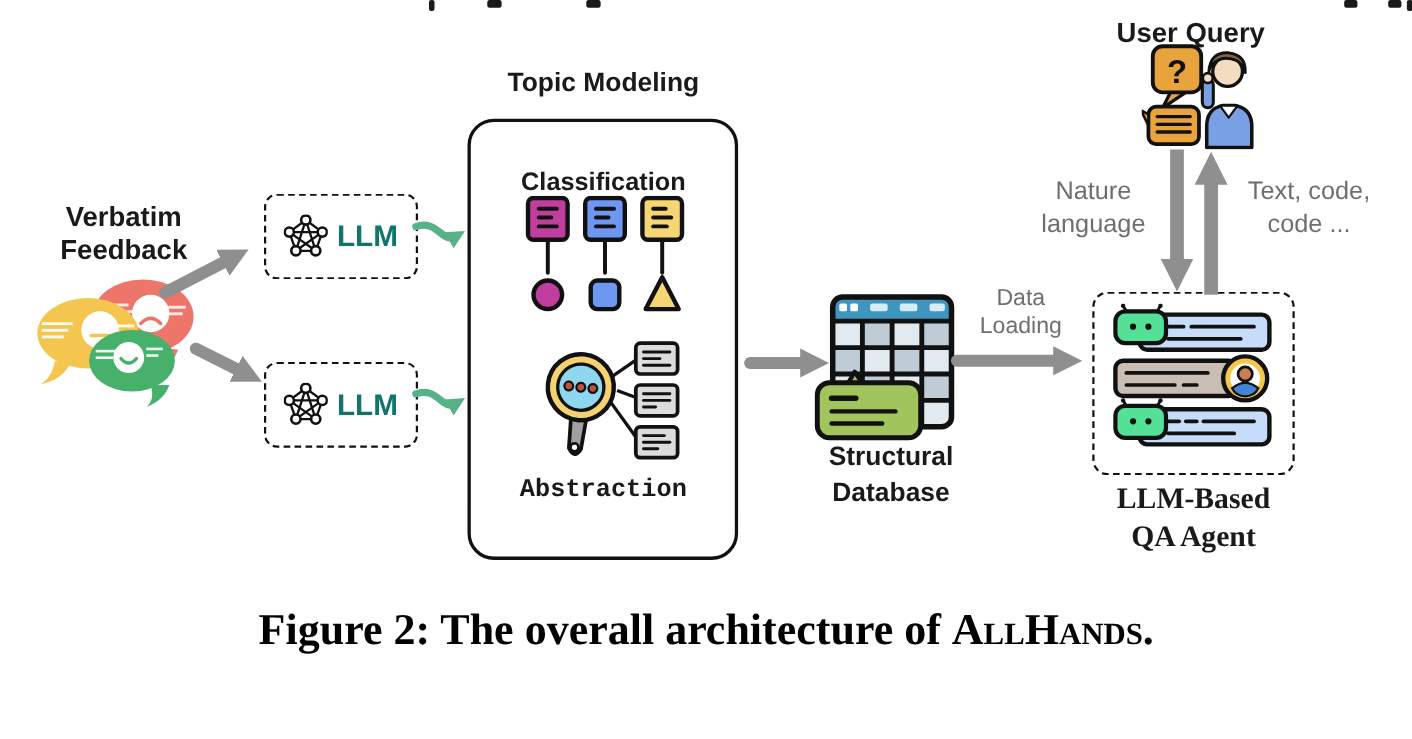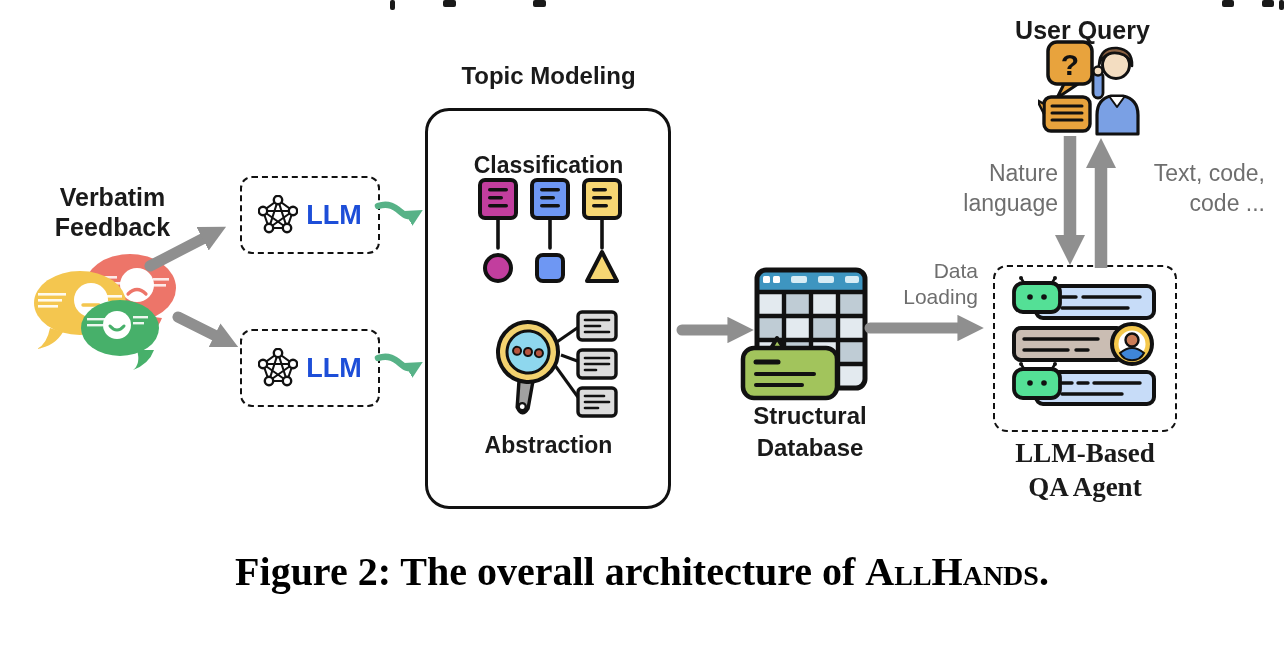--- a/index.html
+++ b/index.html
@@ -1,24 +1,24 @@
 <!DOCTYPE html>
 <html><head>
 <meta charset="utf-8">
 <style>
   html,body{margin:0;padding:0;background:#fff;}
   .canvas{position:relative;width:1284px;height:672px;background:#ffffff;overflow:hidden;
           font-family:"Liberation Sans",sans-serif;}
   .abs{position:absolute;}
   .lbl{font-family:"Liberation Sans",sans-serif;font-weight:700;color:#1a1a1a;text-align:center;}
-  .lbl-gray{font-family:"Liberation Sans",sans-serif;font-weight:400;color:#6e6e6e;text-align:right;}
+  .lbl-gray{font-family:"Liberation Sans",sans-serif;font-weight:400;color:#6e6e6e;text-align:center;}
   .dashed-box{border:2.5px dashed #111;border-radius:12px;background:#fff;
               display:flex;align-items:center;justify-content:center;gap:8px;}
   .solid-box{border:3.5px solid #111;border-radius:24px;background:#fff;}
-  .llm-text{font-size:27px;font-weight:700;color:#1d4ed8;font-family:"Liberation Sans",sans-serif;}
+  .llm-text{font-size:27px;font-weight:700;color:#0f766e;font-family:"Liberation Sans",sans-serif;}
   .frag{background:#1a1a1a;border-radius:2px;}
   .caption{font-family:"Liberation Serif",serif;font-weight:700;color:#000;
            font-size:40px;text-align:center;width:1284px;}
   .sc{font-variant:small-caps;}
 </style>
 </head>
 <body>
 
 <div class="canvas">
 
@@ -159,21 +159,21 @@
       <path d="M44,70 L58,70 L56,98 Q51,108 45,98 z" fill="#a0a0a0" stroke="#111" stroke-width="3.4" stroke-linejoin="round"></path>
       <circle cx="50" cy="97" r="3.6" fill="#fff" stroke="#111" stroke-width="2.4"></circle>
       <circle cx="50" cy="42" r="30" fill="#f3d26f" stroke="#111" stroke-width="4"></circle>
       <circle cx="50" cy="42" r="21" fill="#8ed7ee" stroke="#111" stroke-width="3"></circle>
       <circle cx="39" cy="42" r="4" fill="#b5543f" stroke="#111" stroke-width="2"></circle>
       <circle cx="50" cy="42" r="4" fill="#b5543f" stroke="#111" stroke-width="2"></circle>
       <circle cx="61" cy="42" r="4" fill="#b5543f" stroke="#111" stroke-width="2"></circle>
     </g>
   </svg>
 
-  <div class="abs lbl" style="left:425px;top:432px;width:247px;font-size:23px;">Abstraction</div>
+  <div class="abs lbl" style="left:425px;top:432px;width:247px;font-size:23px;font-family:Liberation Mono, monospace;">Abstraction</div>
 
   <svg class="abs" style="left:740px;top:262px;" width="135" height="140" viewBox="0 0 135 140">
     <g>
       <rect x="17" y="8" width="108" height="118" rx="9" fill="#e3eaef"></rect>
       <g>
         <rect x="17" y="8" width="108" height="22" rx="6" fill="#3e95c0"></rect>
         <rect x="23" y="14" width="7" height="7" rx="1.5" fill="#fff"></rect>
         <rect x="33" y="14" width="7" height="7" rx="1.5" fill="#fff"></rect>
         <rect x="51" y="14" width="16" height="7" rx="2" fill="#d7ecf5"></rect>
         <rect x="78" y="14" width="16" height="7" rx="2" fill="#d7ecf5"></rect>

